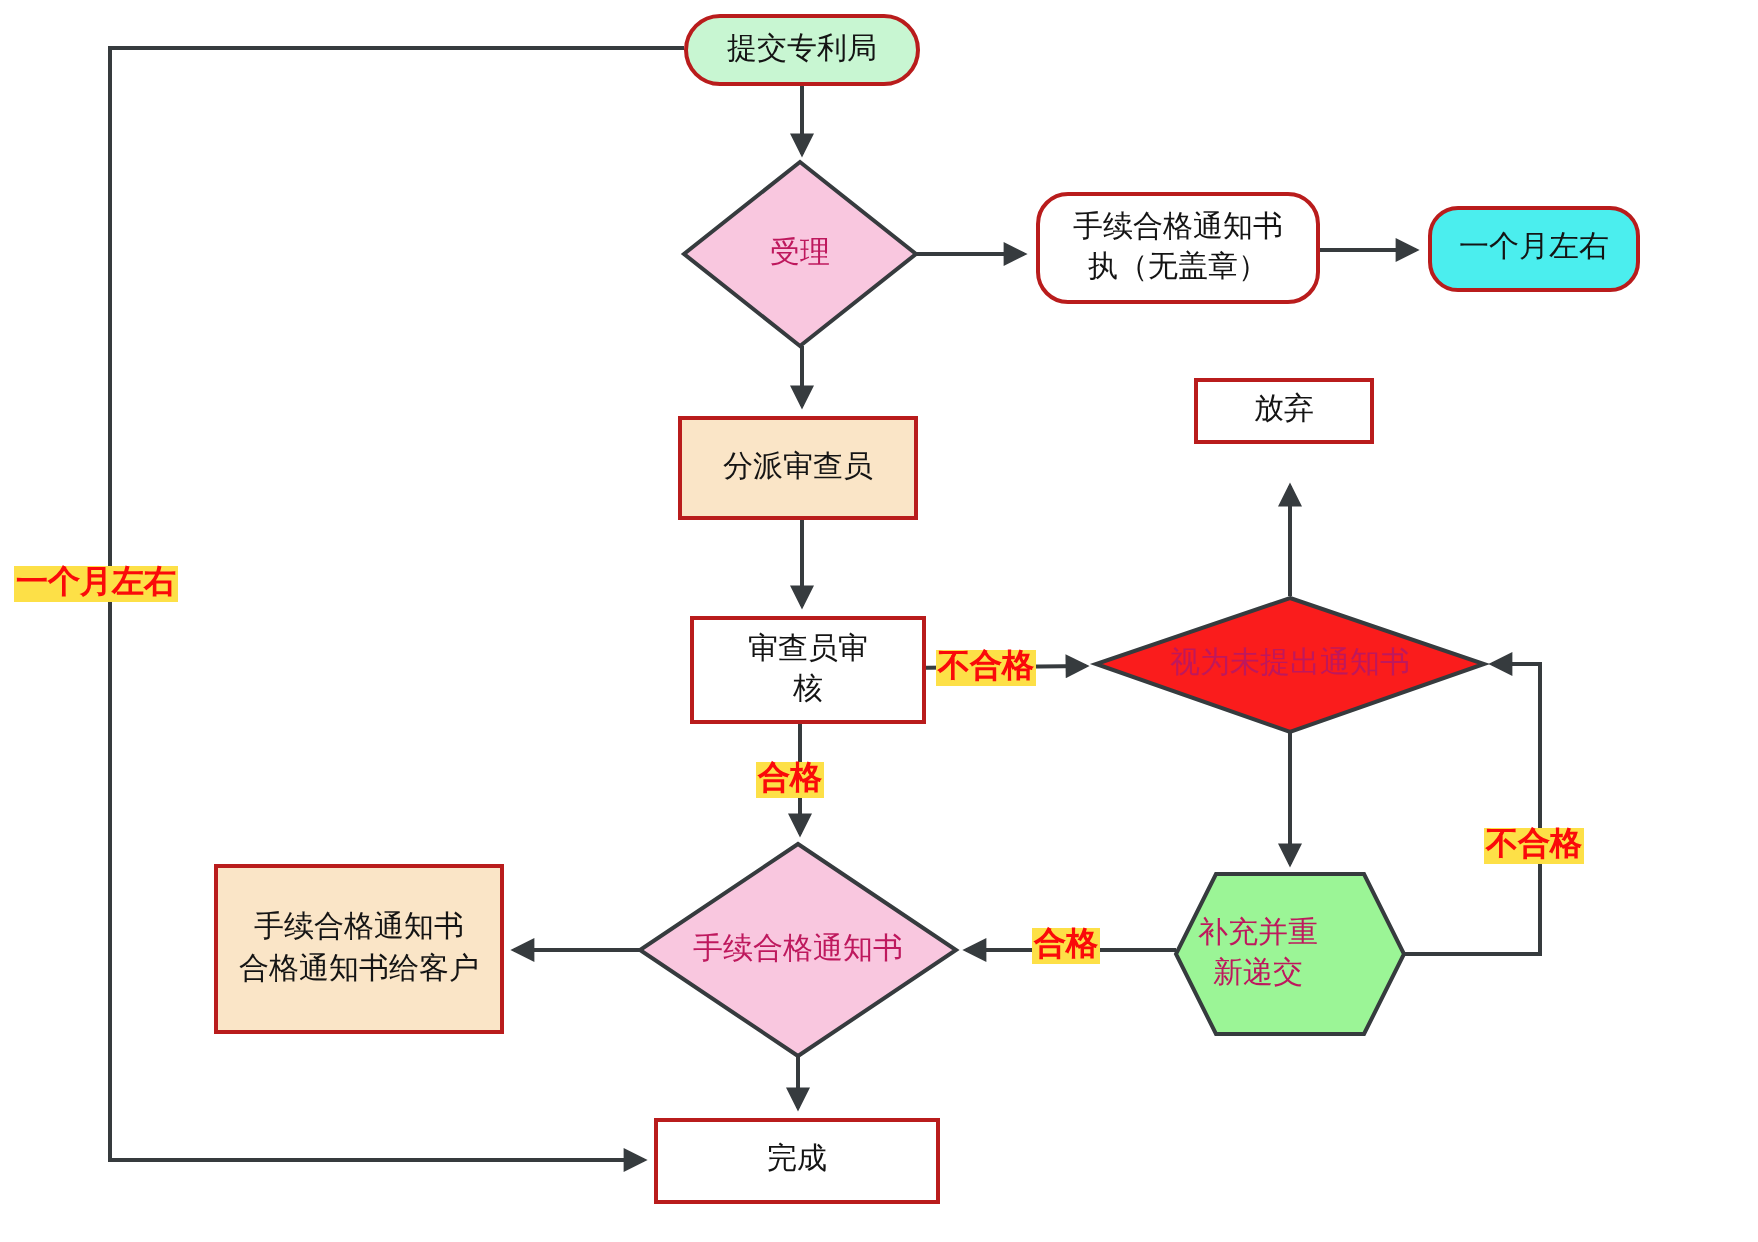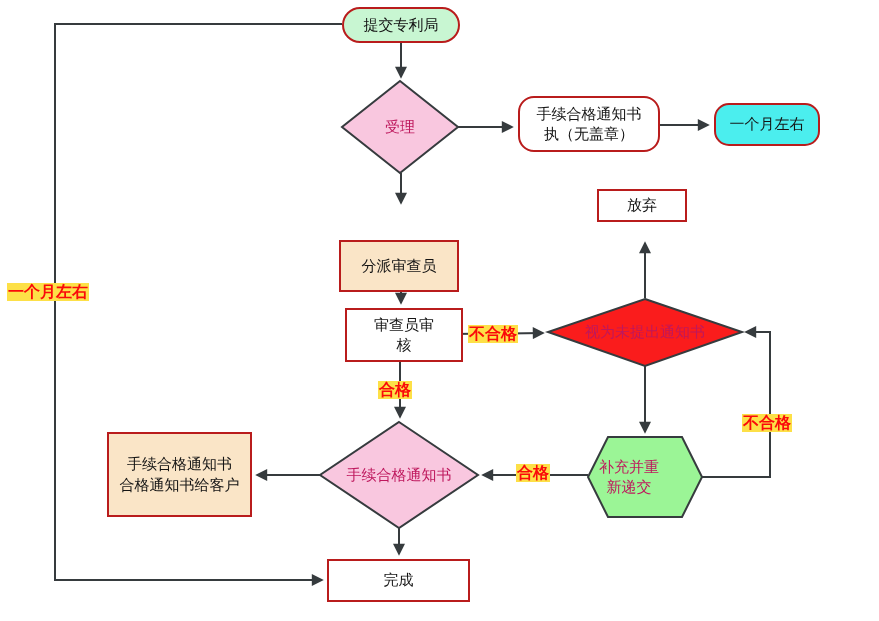--- a/index.html
+++ b/index.html
@@ -120,21 +120,21 @@
     <polygon points="399,422 478,475 399,528 320,475" fill="#f9c7df" stroke="#363b3e" stroke-width="2"></polygon>
   </svg>
 
   <div class="node rect mint stadium" style="left:342px; top:7px; width:118px; height:36px;">提交专利局</div>
 
   <div class="node rect rounded" style="left:518px; top:96px; width:142px; height:56px;">手续合格通知书
 执（无盖章）</div>
 
   <div class="node rect cyan" style="left:714px; top:103px; width:106px; height:43px; border-radius:15px;">一个月左右</div>
 
-  <div class="node rect tan" style="left:339px; top:208px; width:120px; height:52px;margin-top:32px;">分派审查员</div>
+  <div class="node rect tan" style="left:339px; top:208px; width:120px; height:52px;">分派审查员</div>
 
   <div class="node rect" style="left:597px; top:189px; width:90px; height:33px;">放弃</div>
 
   <div class="node rect" style="left:345px; top:308px; width:118px; height:54px;">审查员审
 核</div>
 
   <div class="node rect tan" style="left:107px; top:432px; width:145px; height:85px;">手续合格通知书
 合格通知书给客户</div>
 
   <div class="node rect" style="left:327px; top:559px; width:143px; height:43px;">完成</div>

